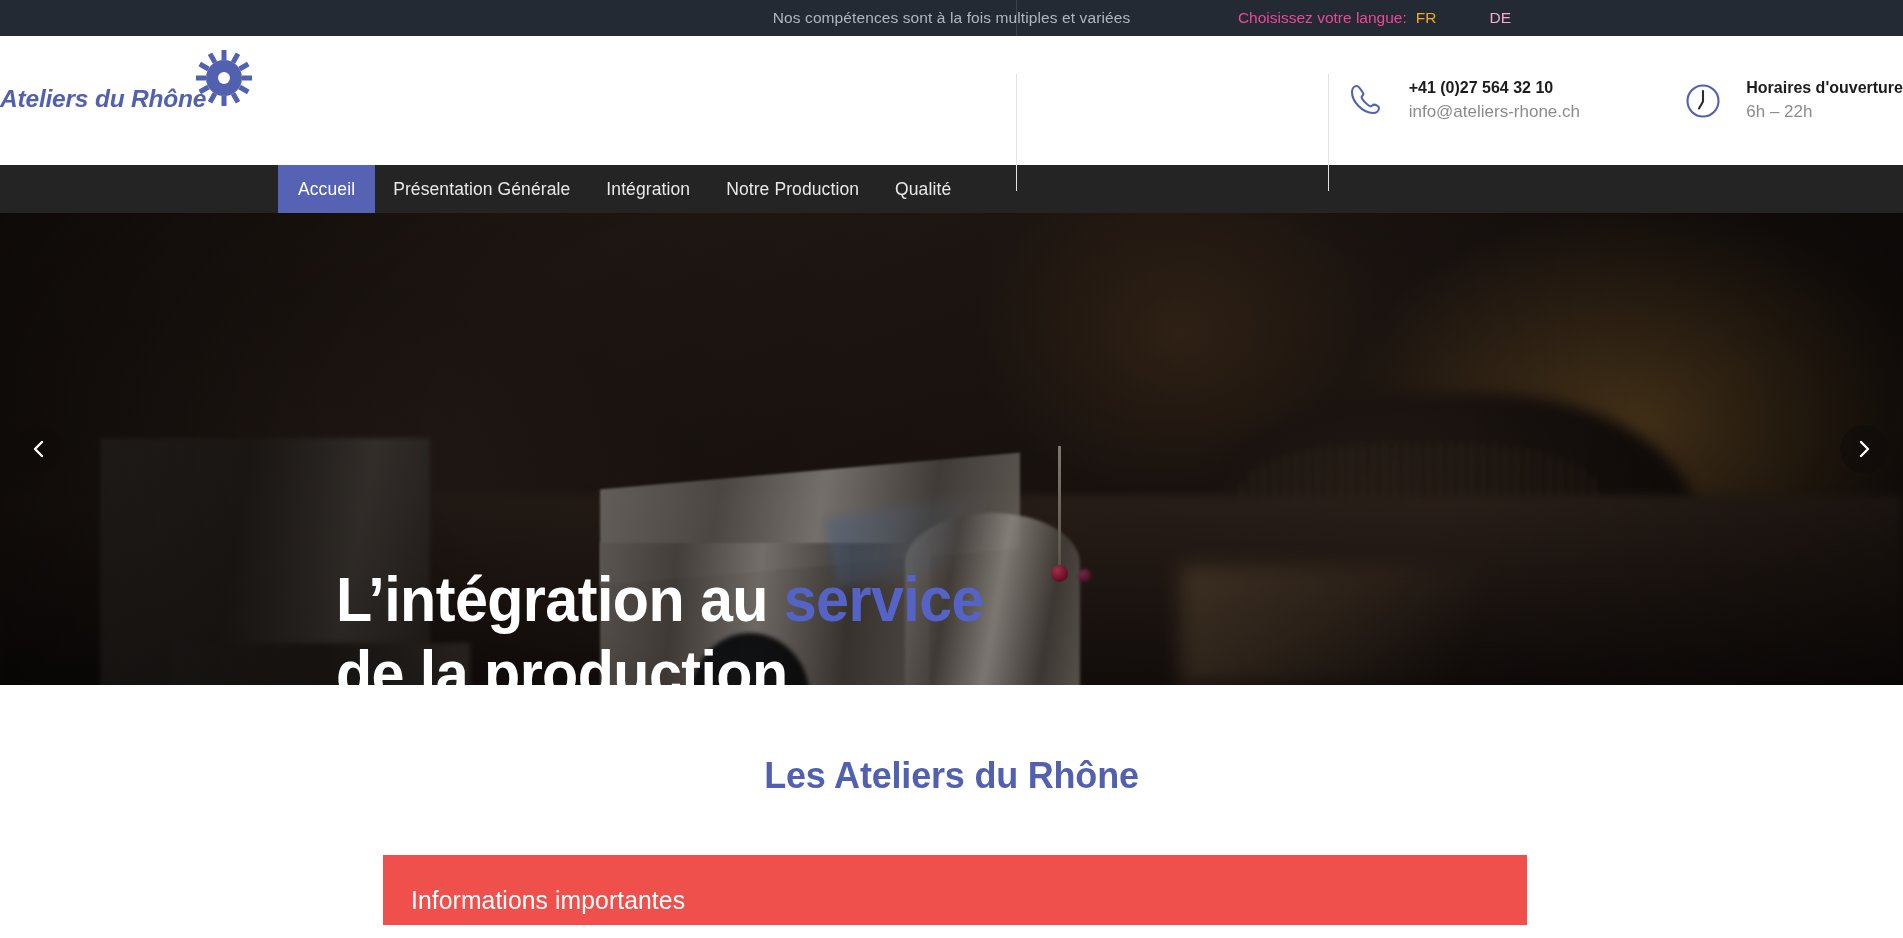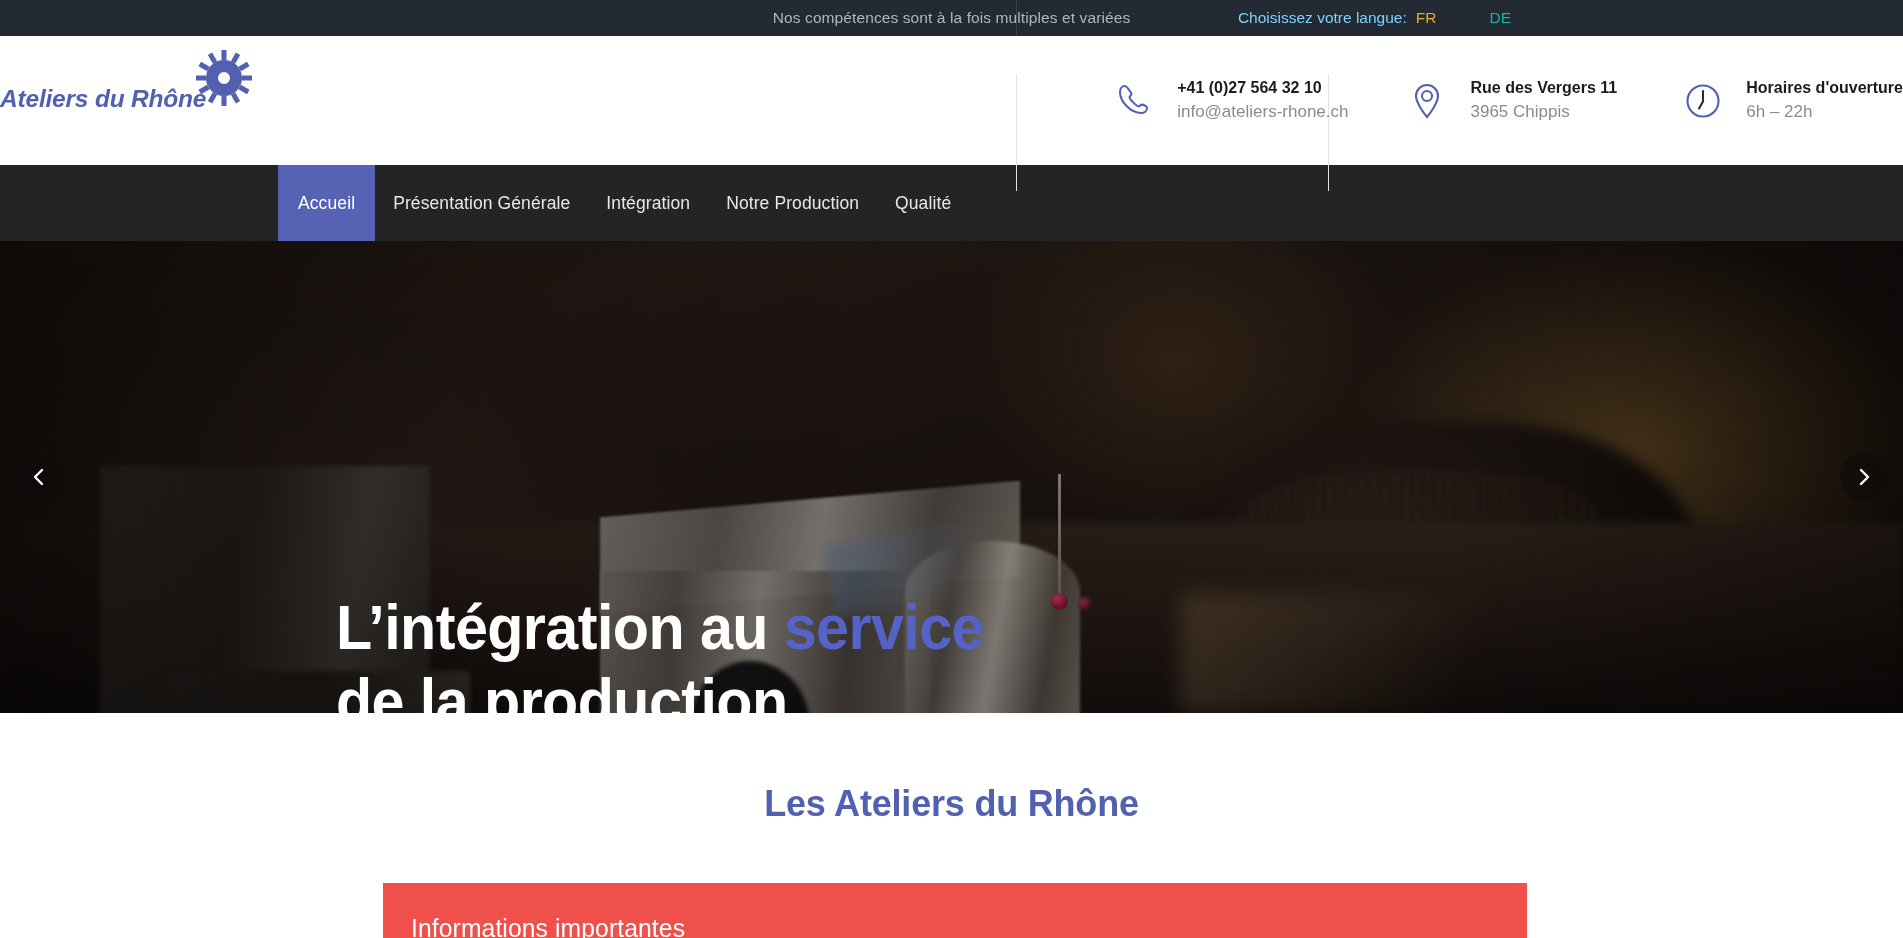--- a/index.html
+++ b/index.html
@@ -16,23 +16,23 @@
     font-size:15.5px;
   }
   .topbar-tagline{
     position:absolute; left:0; right:0; text-align:center;
     color:#aeb6c0; letter-spacing:.1px; white-space:nowrap;
   }
   .topbar-lang{
     position:absolute; right:392px; display:flex; align-items:center; gap:9px;
     white-space:nowrap;
   }
-  .topbar-lang .lbl{ color:#7dd3fc; }
+  .topbar-lang .lbl{ color:#ec4899; }
   .lang-active{ color:#f0a828; }
-  .lang-inactive{ color:#14b8a6;padding-left:44px; }
+  .lang-inactive{ color:#f9a8d4;padding-left:44px; }
   .topbar-divider{
     position:absolute; left:1016px; top:0; width:1px; height:36px;
     background:#39414c;
   }
 
   
   .header{
     height:129px; background:#fff; display:flex; align-items:stretch;
     position:relative;
   }
@@ -63,21 +63,21 @@
   }
   .contact-secondary{
     font-size:17px; color:#8b8b8b; white-space:nowrap;
   }
   .vdiv{
     position:absolute; top:38px; width:1px; height:117px; background:#e2e2e2;
   }
 
   
   .navbar{
-    height:76px; background:#242424; display:flex; align-items:stretch;
+    height:48px; background:#242424; display:flex; align-items:stretch;
     padding-left:278px;
   }
   .nav-item{
     display:flex; align-items:center; padding:0 18px;
     color:#e8e8e8; font-size:17.5px; white-space:nowrap;
     cursor:pointer; letter-spacing:.1px;
   }
   .nav-item.active{ background:#5663b5; color:#ffffff; padding:0 20px; }
 
   
@@ -274,32 +274,20 @@
       <svg class="contact-icon" viewBox="0 0 42 42">
         <path d="M12 6c-3 0-5 2.5-5 6 0 10 11 21 21 21 3.5 0 6-2 6-5 0-1.6-3.5-3.4-5-3.4-1.2 0-2.2 1.8-3.2 1.8-2.2 0-9.2-7-9.2-9.2 0-1 1.8-2 1.8-3.2C18.4 12.8 13.6 6 12 6z" fill="none" stroke="#5260b0" stroke-width="2.1" stroke-linejoin="round"></path>
       </svg>
       <div class="contact-lines">
         <span class="contact-primary">+41 (0)27 564 32 10</span>
         <span class="contact-secondary">info@ateliers-rhone.ch</span>
       </div>
     </div>
   </div>
 
-  <div class="contact-block" style="padding-left:58px;">
-    <div class="contact-col">
-      <svg class="contact-icon" viewBox="0 0 42 42">
-        <path d="M21 5c-6.1 0-11 4.8-11 10.8C10 24 21 37 21 37s11-13 11-21.2C32 9.8 27.1 5 21 5z" fill="none" stroke="#5260b0" stroke-width="2.1"></path>
-        <circle cx="21" cy="16" r="5" fill="none" stroke="#5260b0" stroke-width="2.1"></circle>
-      </svg>
-      <div class="contact-lines">
-        <span class="contact-primary">Rue des Vergers 11</span>
-        <span class="contact-secondary">3965 Chippis</span>
-      </div>
-    </div>
-  </div>
 
   <div class="contact-block" style="padding-left:65px;">
     <div class="contact-col">
       <svg class="contact-icon" viewBox="0 0 42 42">
         <circle cx="21" cy="21" r="15.5" fill="none" stroke="#5260b0" stroke-width="2.1"></circle>
         <path d="M21 11v10.5l-4 7" fill="none" stroke="#2b2b2b" stroke-width="2.1" stroke-linecap="round" stroke-linejoin="round"></path>
       </svg>
       <div class="contact-lines">
         <span class="contact-primary">Horaires d'ouverture</span>
         <span class="contact-secondary">6h – 22h</span>

